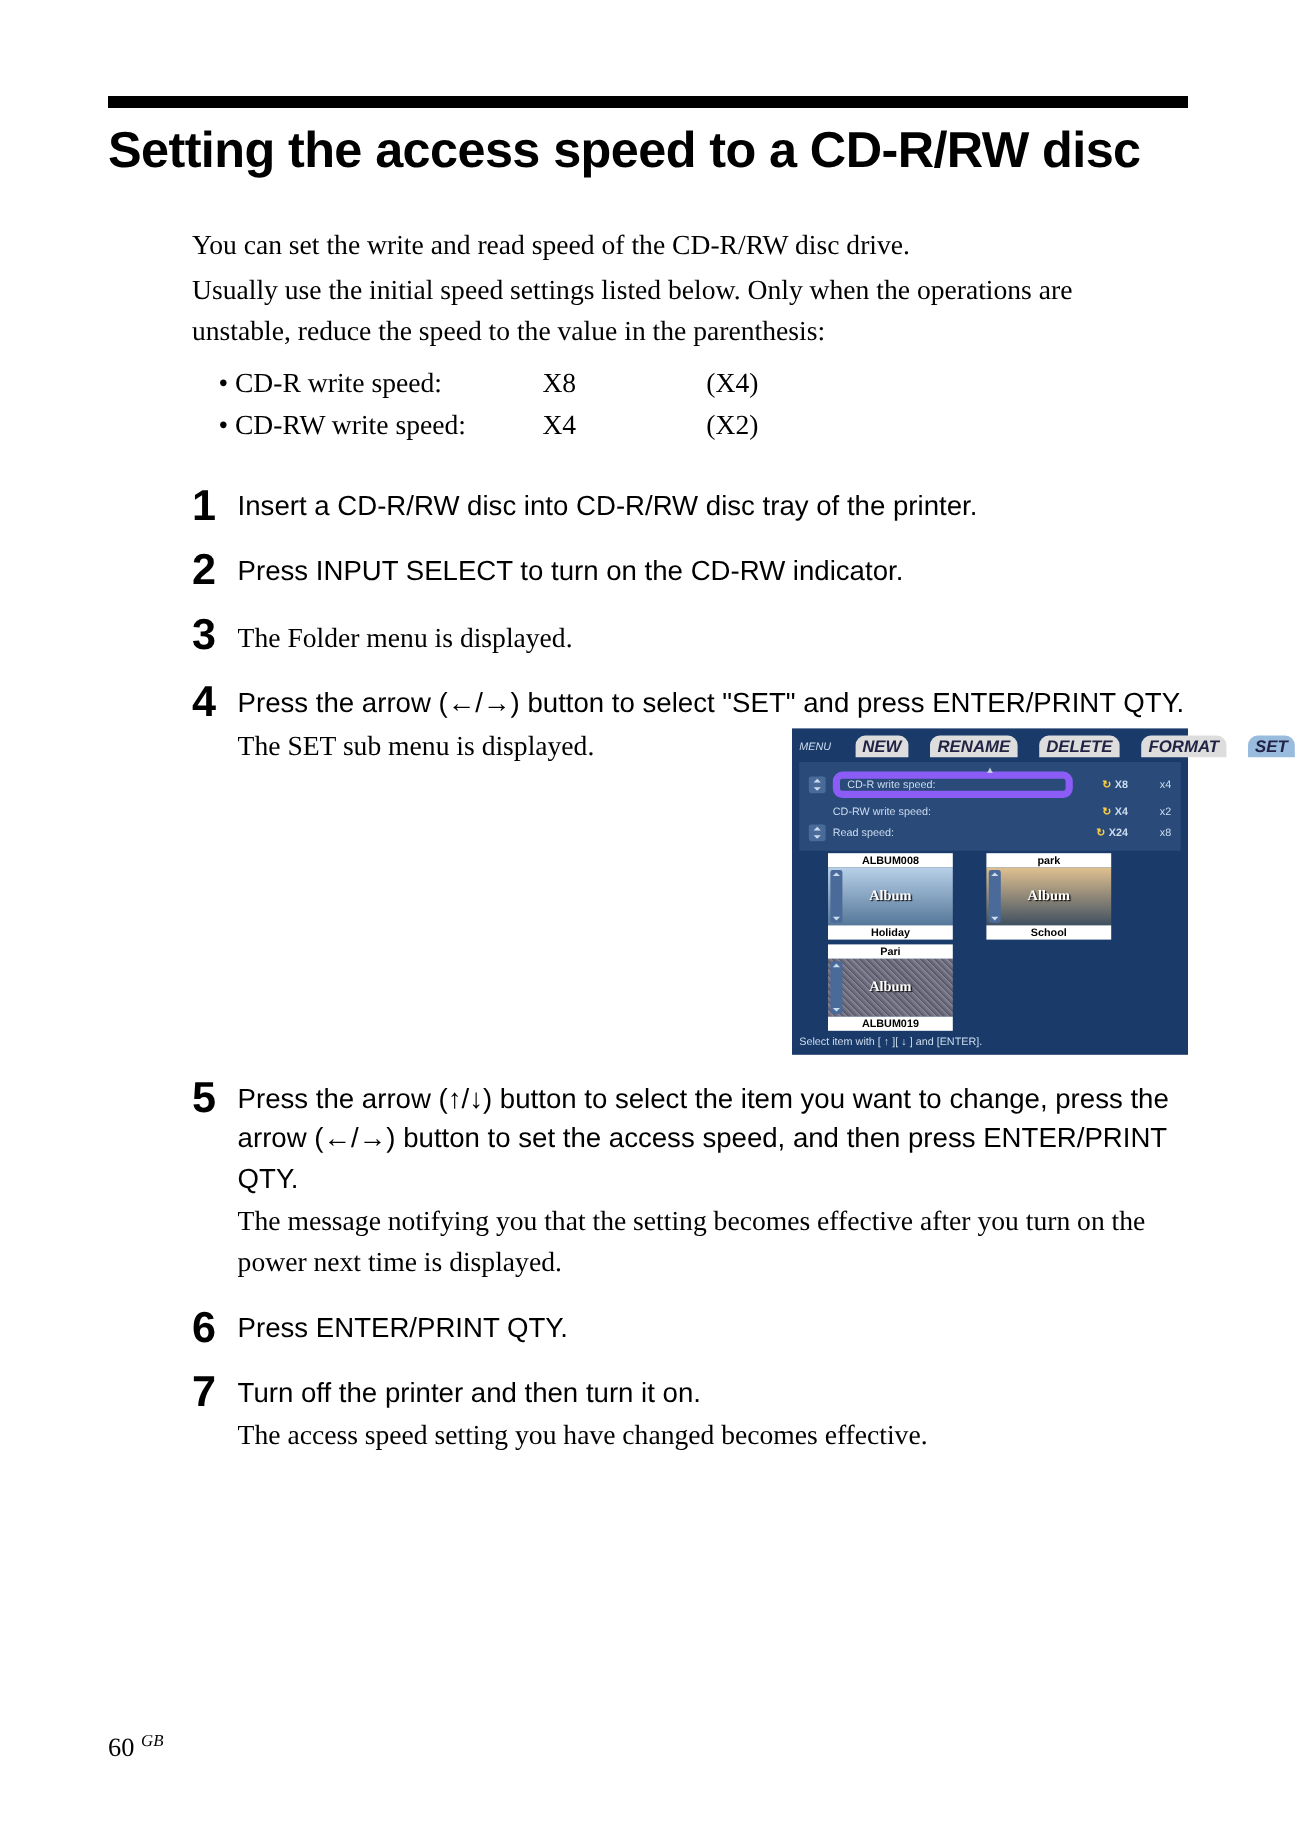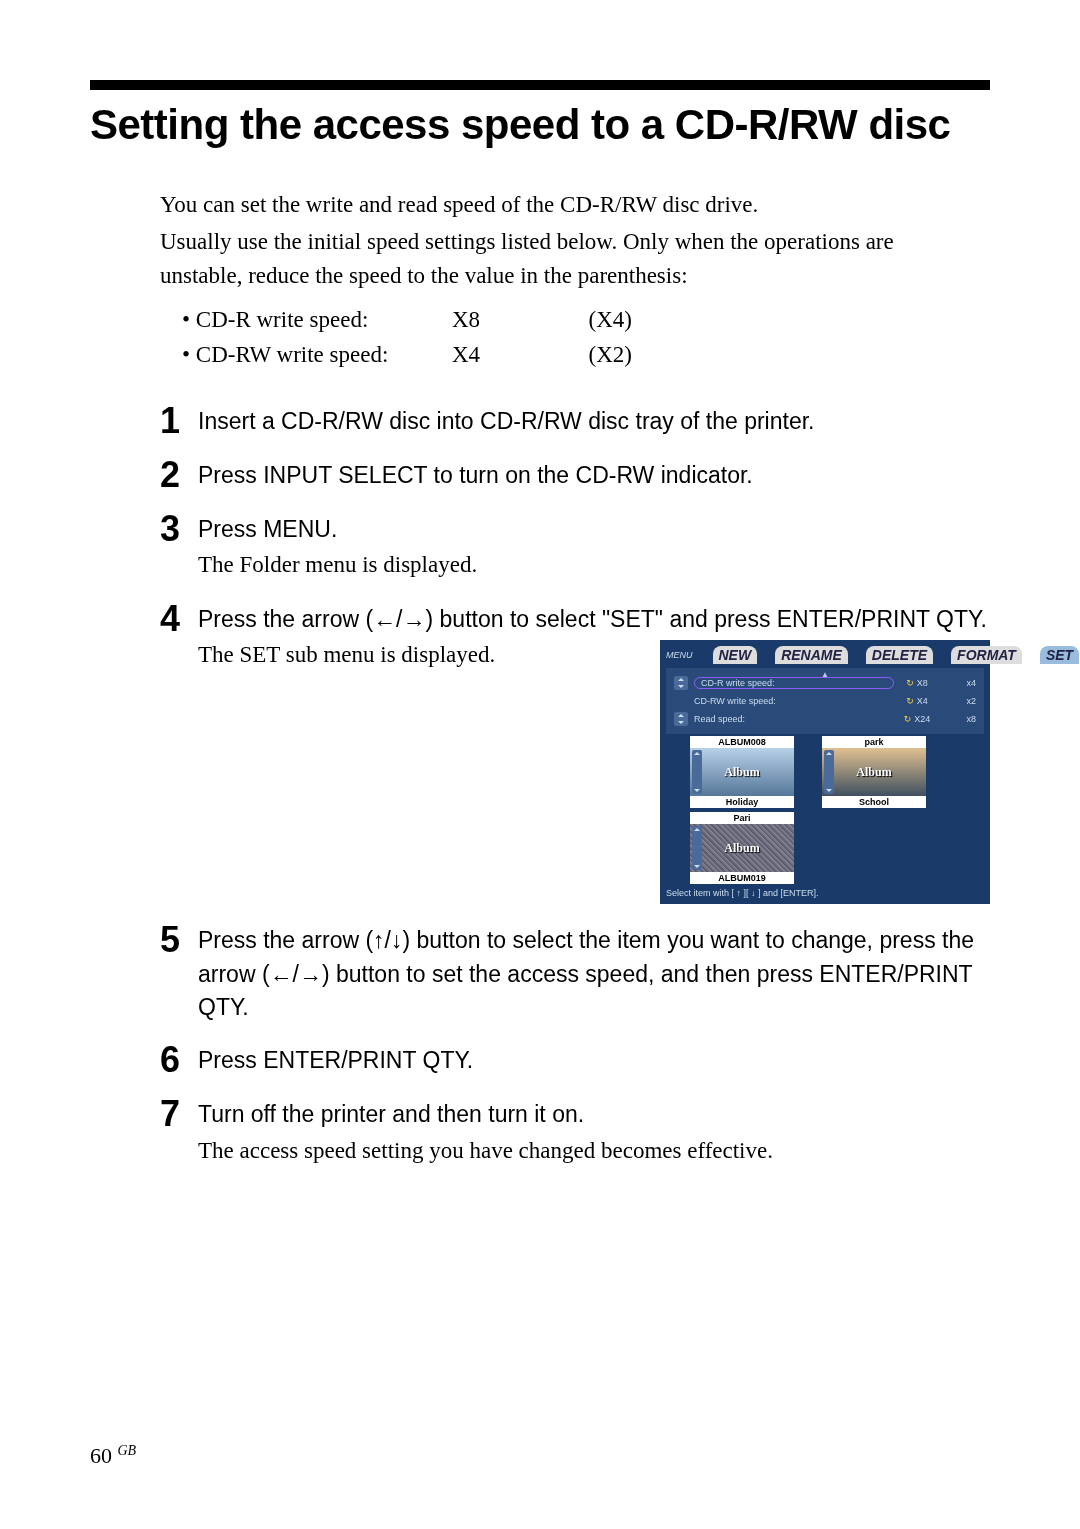--- a/index.html
+++ b/index.html
@@ -29,22 +29,22 @@
   .tab.sel { background: #9bd; }
   .menu-label { font-style: italic; color: #cde; font-size: 9px; margin-right: 2px; }
   .settings-panel { background: #2a4a7a; padding: 6px 8px; margin-bottom: 2px; position: relative; }
   .scroll-up { position: absolute; top: 2px; left: 50%; transform: translateX(-50%); color: #bcd; font-size: 8px; }
   .srow { display: flex; align-items: center; font-size: 9px; color: #cde; padding: 2px 0; }
   .s-icon { width: 14px; height: 14px; background: #4a6a9a; border-radius: 2px; margin-right: 6px; display:flex; flex-direction:column; justify-content:space-around; align-items:center; }
   .s-icon::before, .s-icon::after { content:''; width:0; height:0; border-left:3px solid transparent; border-right:3px solid transparent; }
   .s-icon::before { border-bottom:3px solid #cde; }
   .s-icon::after { border-top:3px solid #cde; }
   .s-label { flex: 1; }
-  .s-oval { border: 1px solid #8b5cf6; border-radius: 8px; padding: 0 6px; }
-  .s-val1 { width: 46px; text-align: center; }
+  .s-oval { border: 6px solid #8b5cf6; border-radius: 8px; padding: 0 6px; }
+  .s-val1 { width: 46px; text-align: right; font-weight: bold; }
   .s-val2 { width: 36px; text-align: right; color: #cde; }
   .arrow-icon { color: #ffd040; margin-right: 3px; display: inline-block; }
   .album-grid { display: flex; gap: 4px; margin-top: 2px; flex-wrap: wrap; }
   .album { width: 104px; margin-left: 24px; }
   .album-label { background: #fff; color: #000; font-size: 9px; text-align: center; padding: 1px 0; font-weight: bold; }
   .album-img { height: 48px; background: #888; display: flex; align-items: center; justify-content: center; position: relative; }
   .mini-scroll { position: absolute; left: 2px; top: 2px; width: 10px; height: 44px; background: #4a6a9a; border-radius: 2px; display:flex; flex-direction:column; justify-content:space-between; align-items:center; padding:2px 0; }
   .mini-scroll::before, .mini-scroll::after { content:''; width:0; height:0; border-left:3px solid transparent; border-right:3px solid transparent; }
   .mini-scroll::before { border-bottom:3px solid #cde; }
   .mini-scroll::after { border-top:3px solid #cde; }
@@ -90,21 +90,20 @@
     <div class="step">
       <div class="step-num">2</div>
       <div class="step-body">
         <div class="step-head">Press INPUT SELECT to turn on the CD-RW indicator.</div>
       </div>
     </div>
 
     <div class="step">
       <div class="step-num">3</div>
       <div class="step-body">
-        <div class="step-head">Press MENU.</div>
         <div class="step-desc">The Folder menu is displayed.</div>
       </div>
     </div>
 
     <div class="step">
       <div class="step-num">4</div>
       <div class="step-body">
         <div class="step-head">Press the arrow  (←/→) button to select "SET" and press ENTER/PRINT QTY.</div>
         <div class="step4-row">
           <div class="step4-text">
@@ -172,20 +171,21 @@
             </div>
           </div>
         </div>
       </div>
     </div>
 
     <div class="step">
       <div class="step-num">5</div>
       <div class="step-body">
         <div class="step-head">Press the arrow  (↑/↓) button to select the item you want to change, press the arrow  (←/→) button to set the access speed, and then press ENTER/PRINT QTY.</div>
+        <div class="step-desc">The message notifying you that the setting becomes effective after you turn on the power next time is displayed.</div>
       </div>
     </div>
 
     <div class="step">
       <div class="step-num">6</div>
       <div class="step-body">
         <div class="step-head">Press ENTER/PRINT QTY.</div>
       </div>
     </div>
 

